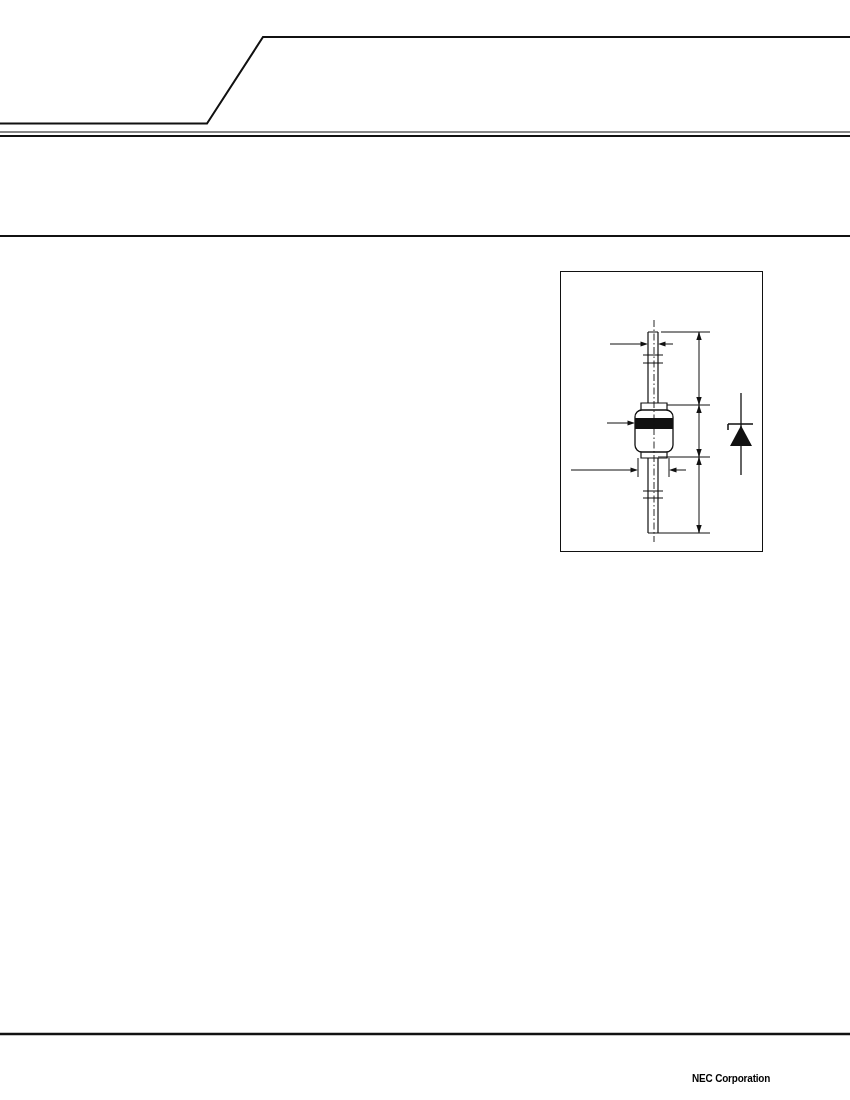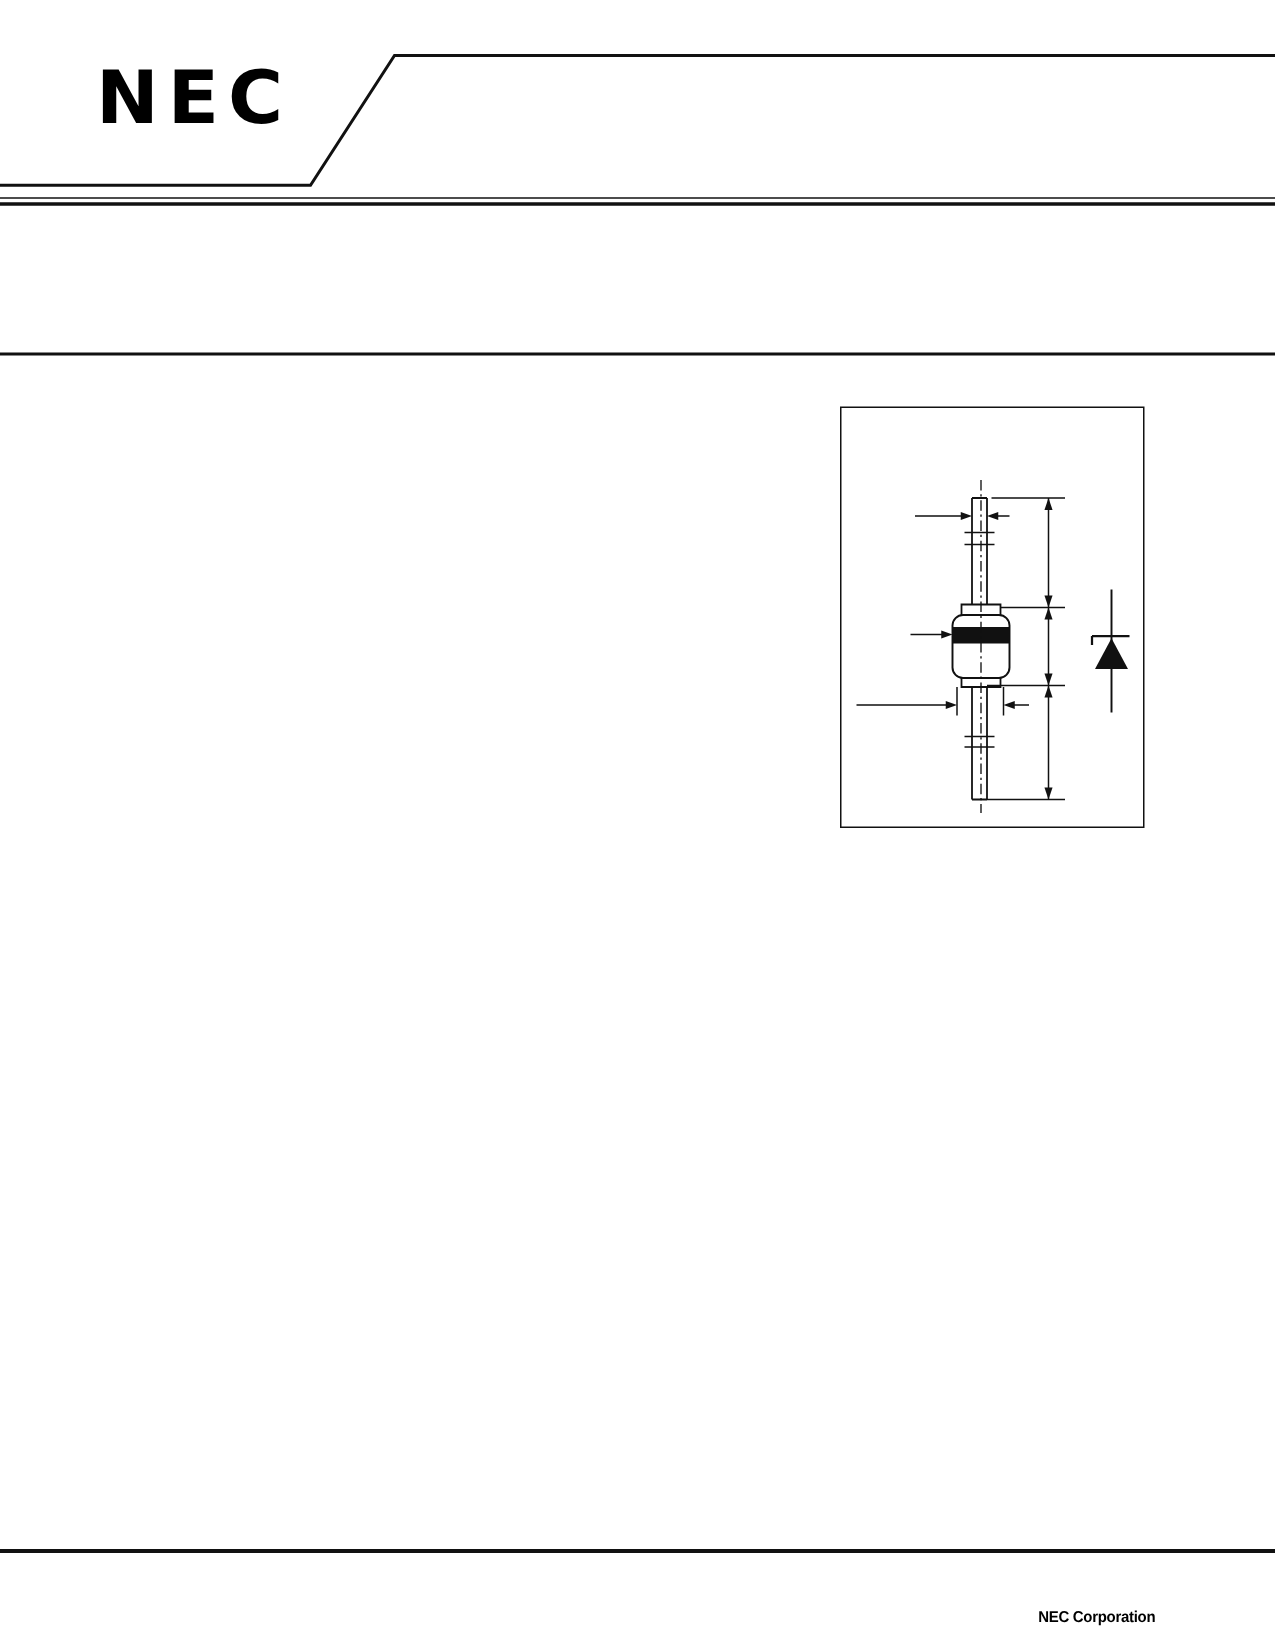--- a/index.html
+++ b/index.html
@@ -47,21 +47,20 @@
     <path d="M0,123.5 H207 L263,37 H850" class="k" stroke-width="2"></path>
 
     <path d="M0,132 H850" class="k" stroke-width="1.1"></path>
     <path d="M0,136 H850" class="k" stroke-width="2.2"></path>
 
     <path d="M0,236 H850" class="k" stroke-width="2"></path>
 
     <path d="M0,1034 H850" class="k" stroke-width="2.6" stroke="#2a2a2a"></path>
   </svg>
 
-  <div id="nec-logo">NEC</div>
 
   <div id="figure-box">
     <svg viewBox="0 0 201 279" xmlns="http://www.w3.org/2000/svg">
 
       <g>
 
         <path class="k" stroke-width="1.2" d="M87,60 H97 M87,60 V131 M97,60 V131"></path>
 
         <path class="k" stroke-width="1.1" d="M82,83 H102 M82,91 H102"></path>
 

